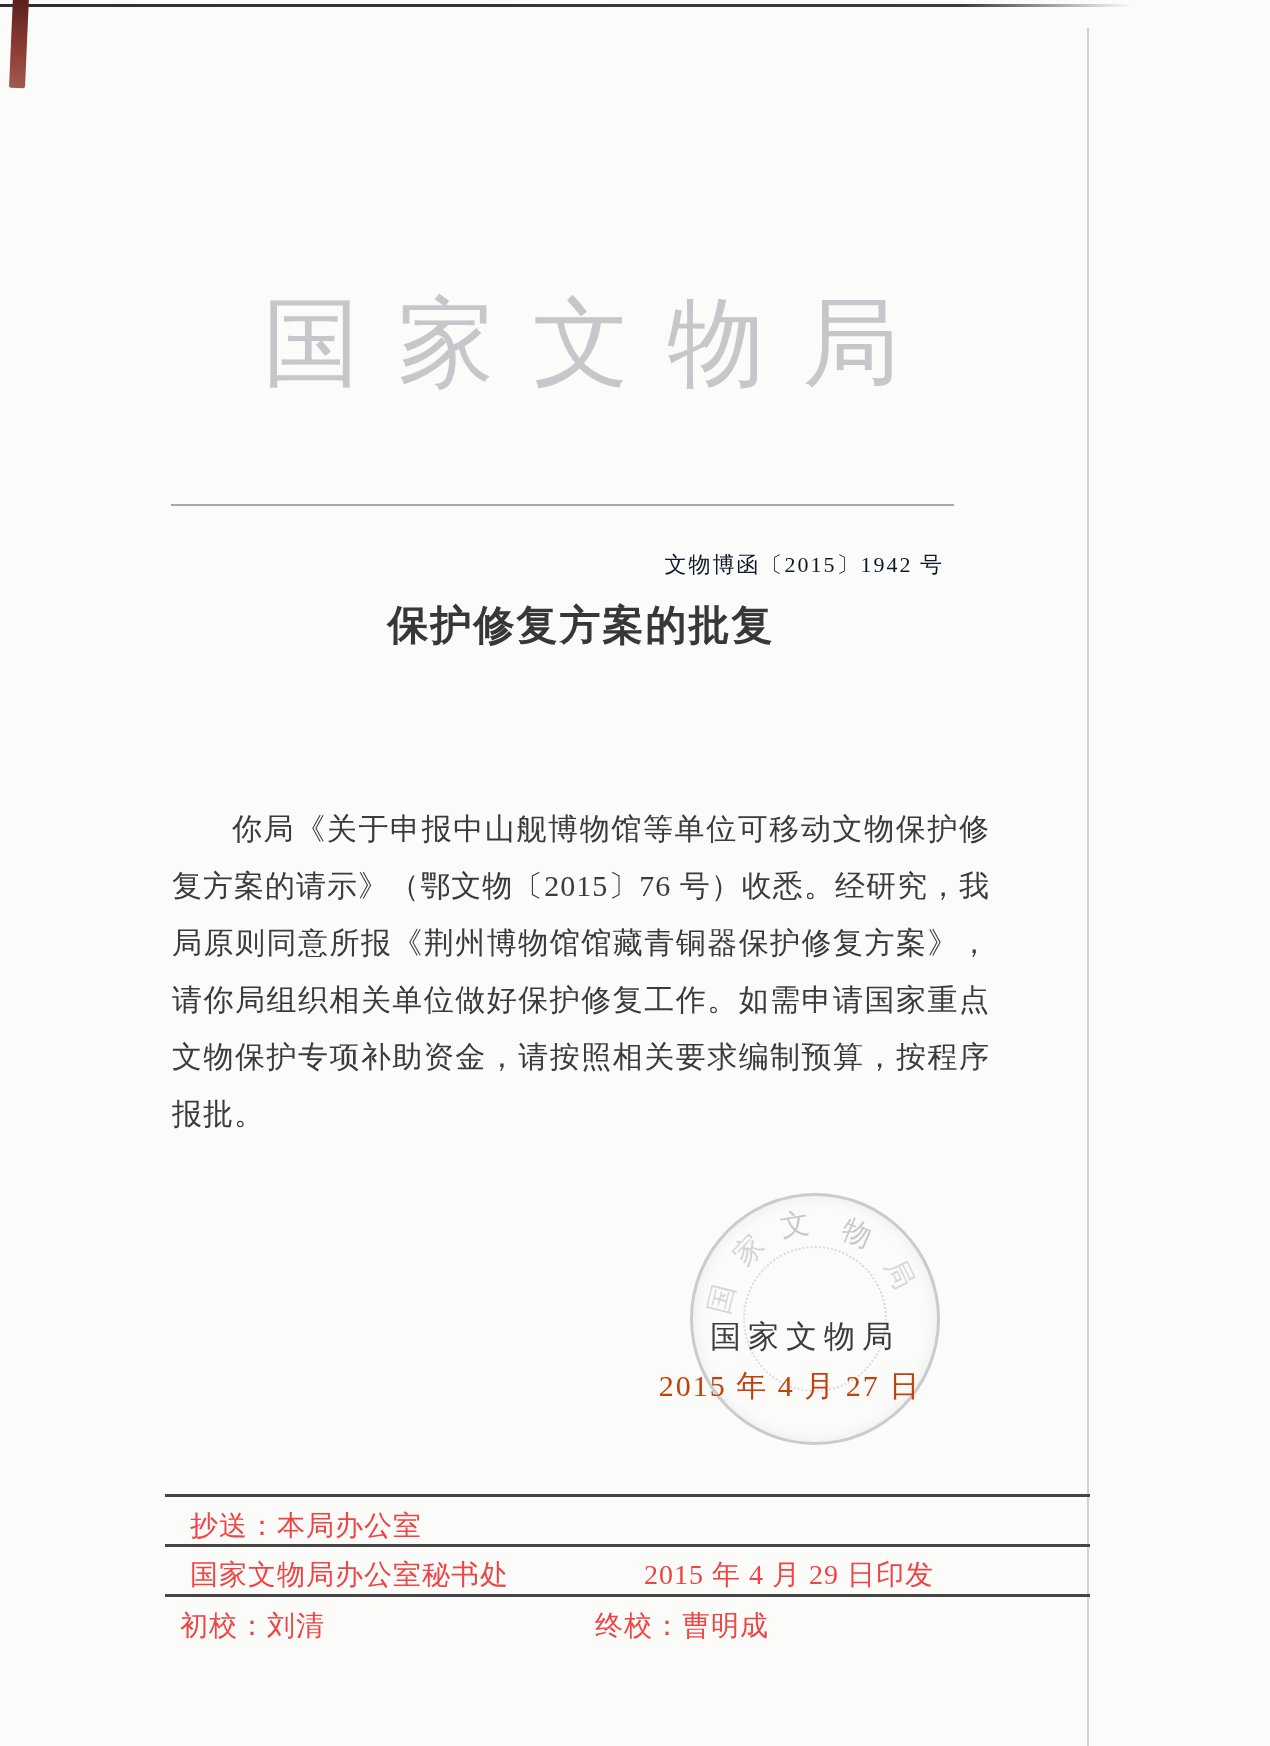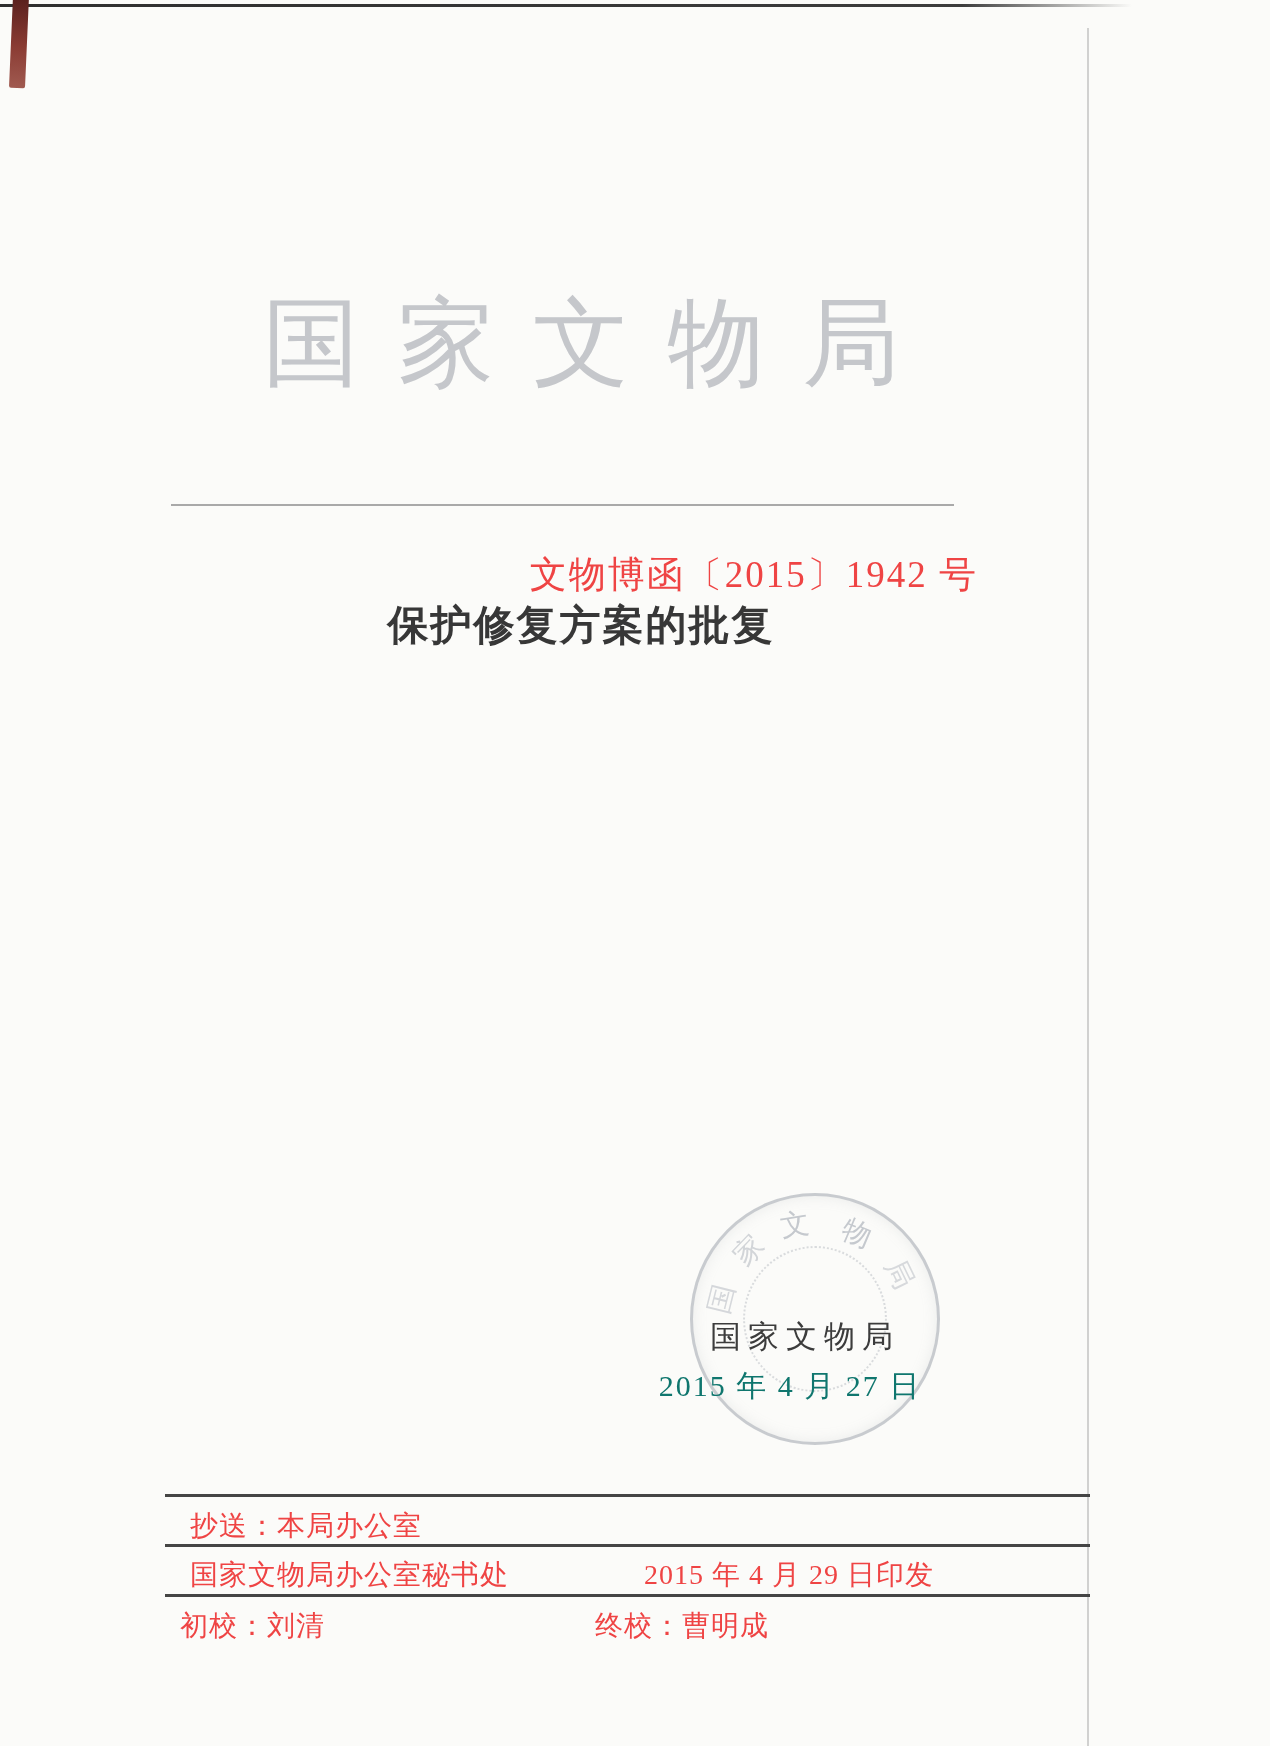--- a/index.html
+++ b/index.html
@@ -23,22 +23,22 @@
   
   .agency-header{
     position:absolute;top:288px;left:172px;width:818px;
     text-align:center;font-size:97px;line-height:1.15;
     color:#c5c7cb;letter-spacing:38px;padding-left:38px;box-sizing:border-box;
     font-weight:400;
   }
   .header-rule{position:absolute;top:504px;left:171px;width:783px;height:2px;
     background:#a9a9a9;}
   .doc-number{
-    position:absolute;top:550px;right:292px;
-    font-size:37px;color:#ef4444;letter-spacing:2px;white-space:nowrap;
+    position:absolute;top:550px;right:326px;
+    font-size:22px;color:#0f172a;letter-spacing:2px;white-space:nowrap;
   }
   .doc-title{
     position:absolute;top:594px;left:172px;width:818px;
     text-align:center;font-size:41px;line-height:63px;font-weight:700;
     font-family:"DejaVu Sans","Liberation Sans",sans-serif;
     color:#373737;letter-spacing:2px;
   }
   
   .letter-body{
     position:absolute;top:800px;left:172px;width:818px;
@@ -63,21 +63,21 @@
     font-size:29px;line-height:30px;text-align:center;color:#a2a8b2;
     font-family:"DejaVu Sans","Liberation Sans",sans-serif;
   }
   .sig-org{
     position:absolute;top:1316px;left:640px;width:330px;
     text-align:center;font-size:31px;color:#3c3c3c;letter-spacing:7px;
     white-space:nowrap;
   }
   .sig-date{
     position:absolute;top:1366px;left:600px;width:380px;
-    text-align:center;font-size:30px;color:#0f766e;letter-spacing:2px;
+    text-align:center;font-size:30px;color:#c2410c;letter-spacing:2px;
     white-space:nowrap;
   }
   
   .footer-line{position:absolute;left:165px;width:925px;height:3px;background:#454545;}
   .fl-1{top:1494px;} .fl-2{top:1544px;} .fl-3{top:1594px;}
   .footer-text{position:absolute;font-size:28px;color:#ef4444;letter-spacing:1px;white-space:nowrap;}
   .ft-row1{top:1460px;left:190px;font-family:"DejaVu Sans","Liberation Sans",sans-serif;font-weight:600;color:#343434;}
   .ft-row2{top:1507px;left:190px;}
   .ft-row3-left{top:1556px;left:190px;}
   .ft-row3-right{top:1556px;right:336px;}
@@ -96,20 +96,21 @@
   <div class="agency-header">国家文物局</div>
   <div class="header-rule"></div>
 
   <div class="doc-number">文物博函〔2015〕1942 号</div>
 
   <div class="doc-title">
     <div>保护修复方案的批复</div>
   </div>
 
   <div class="letter-body">
+    <div class="paragraph">你局《关于申报中山舰博物馆等单位可移动文物保护修复方案的请示》（鄂文物〔2015〕76 号）收悉。经研究，我局原则同意所报《荆州博物馆馆藏青铜器保护修复方案》，请你局组织相关单位做好保护修复工作。如需申请国家重点文物保护专项补助资金，请按照相关要求编制预算，按程序报批。</div>
   </div>
 
   <div class="official-seal">
     <div class="inner-ring"></div>
     <span class="seal-char" style="transform:rotate(-78deg) translateY(-96px) rotate(2deg);opacity:.42">国</span>
     <span class="seal-char" style="transform:rotate(-44deg) translateY(-96px) rotate(-2deg);opacity:.45">家</span>
     <span class="seal-char" style="transform:rotate(-12deg) translateY(-97px) rotate(3deg);opacity:.6">文</span>
     <span class="seal-char" style="transform:rotate(26deg) translateY(-96px) rotate(-3deg);opacity:.6">物</span>
     <span class="seal-char" style="transform:rotate(62deg) translateY(-96px) rotate(2deg);opacity:.4">局</span>
   </div>

